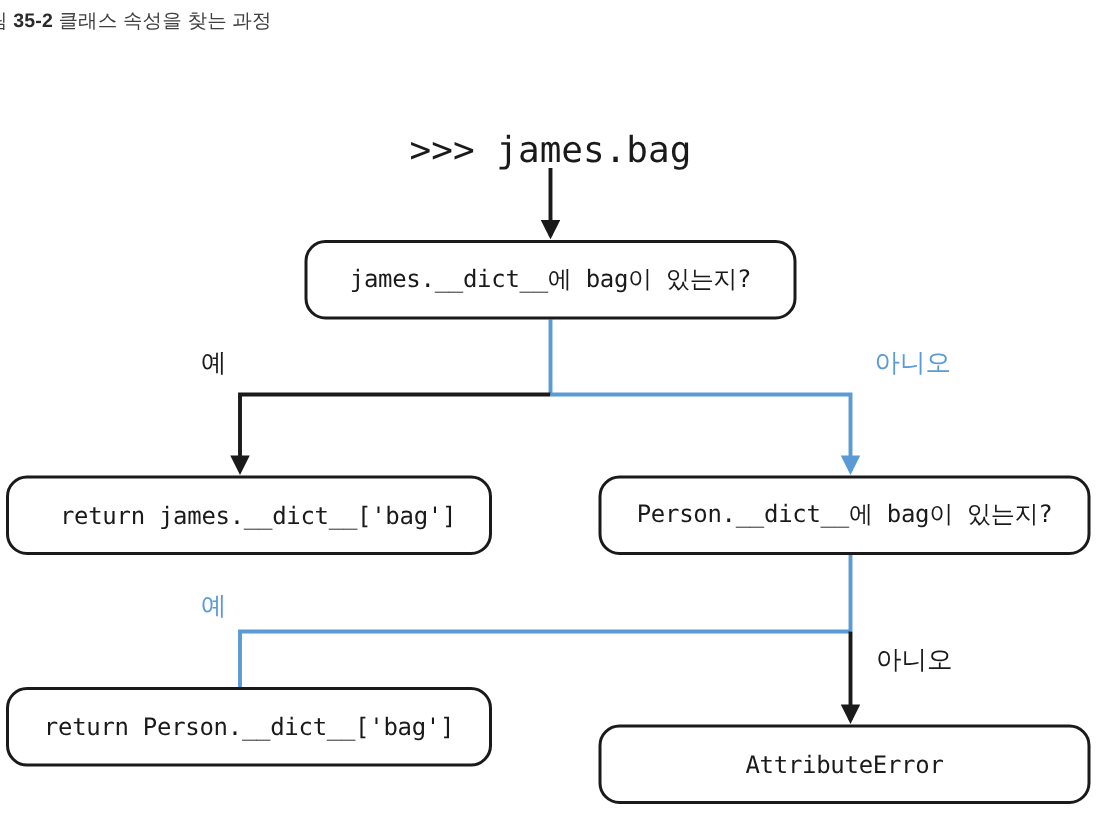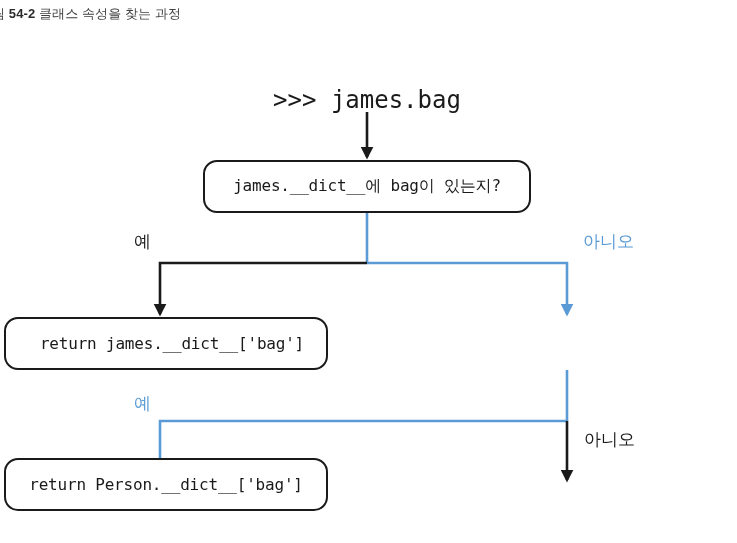--- a/index.html
+++ b/index.html
@@ -94,21 +94,21 @@
   #label-yes-instance  { left: 134px; top: 230px; }
   #label-no-instance   { left: 583px; top: 230px; }
   #label-yes-class     { left: 134px; top: 392px; }
   #label-no-class      { left: 584px; top: 428px; }
 </style>
 </head>
 <body>
 
 <div id="figure-caption">
   <span class="cap-prefix">림</span>
-  <span class="cap-num">54-2</span>
+  <span class="cap-num">35-2</span>
   <span class="cap-text">클래스 속성을 찾는 과정</span>
 </div>
 
 <div id="flowchart">
 
   <svg id="connectors" viewBox="0 0 737 543" width="737" height="543" xmlns="http://www.w3.org/2000/svg">
     <defs>
       <marker id="arrow-black" viewBox="0 0 10 10" refX="8" refY="5" markerWidth="5" markerHeight="5" orient="auto-start-reverse">
         <path d="M 0 0 L 10 5 L 0 10 z" fill="#1a1a1a"></path>
       </marker>
@@ -131,23 +131,25 @@
 
     <path d="M 567 421 L 567 480" stroke="#1a1a1a" stroke-width="2.6" fill="none" marker-end="url(#arrow-black)"></path>
   </svg>
 
   <div id="prompt-expression">&gt;&gt;&gt; james.bag</div>
 
   <div class="node" id="node-check-instance">james.__dict__에 bag이 있는지?</div>
 
   <div class="node" id="node-return-instance">return james.__dict__['bag']</div>
 
+  <div class="node" id="node-check-class">Person.__dict__에 bag이 있는지?</div>
 
   <div class="node" id="node-return-class">return Person.__dict__['bag']</div>
 
+  <div class="node" id="node-attribute-error">AttributeError</div>
 
   <div class="edge-label black" id="label-yes-instance">예</div>
 
   <div class="edge-label blue" id="label-no-instance">아니오</div>
 
   <div class="edge-label blue" id="label-yes-class">예</div>
 
   <div class="edge-label black" id="label-no-class">아니오</div>
 
 </div>

